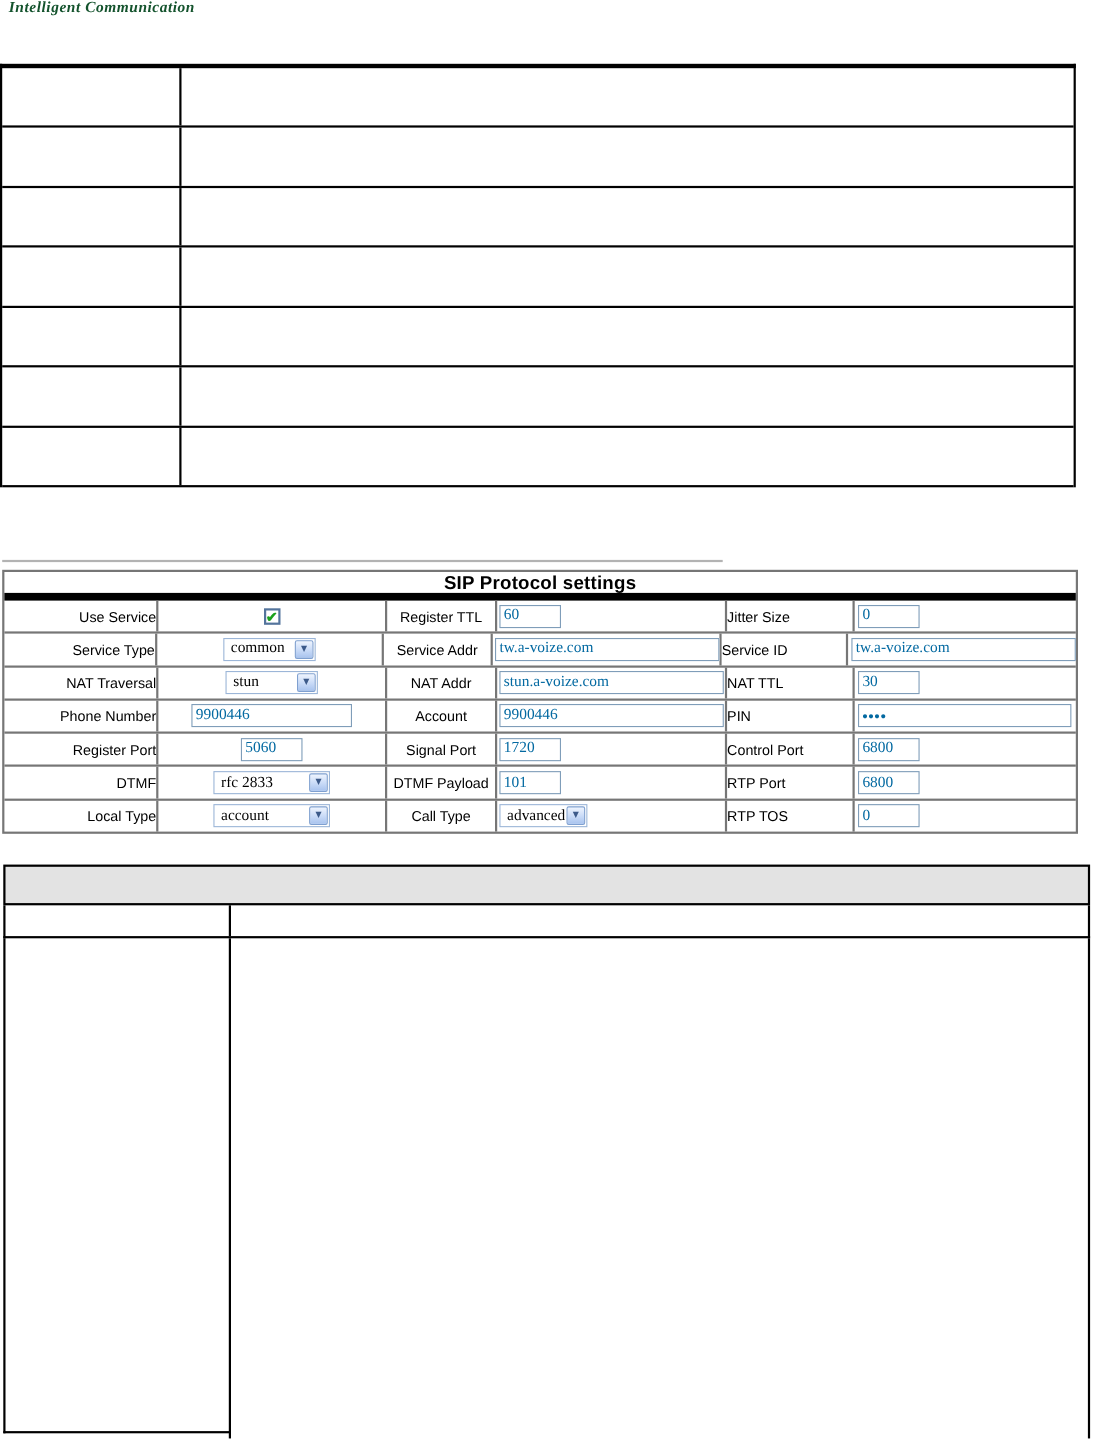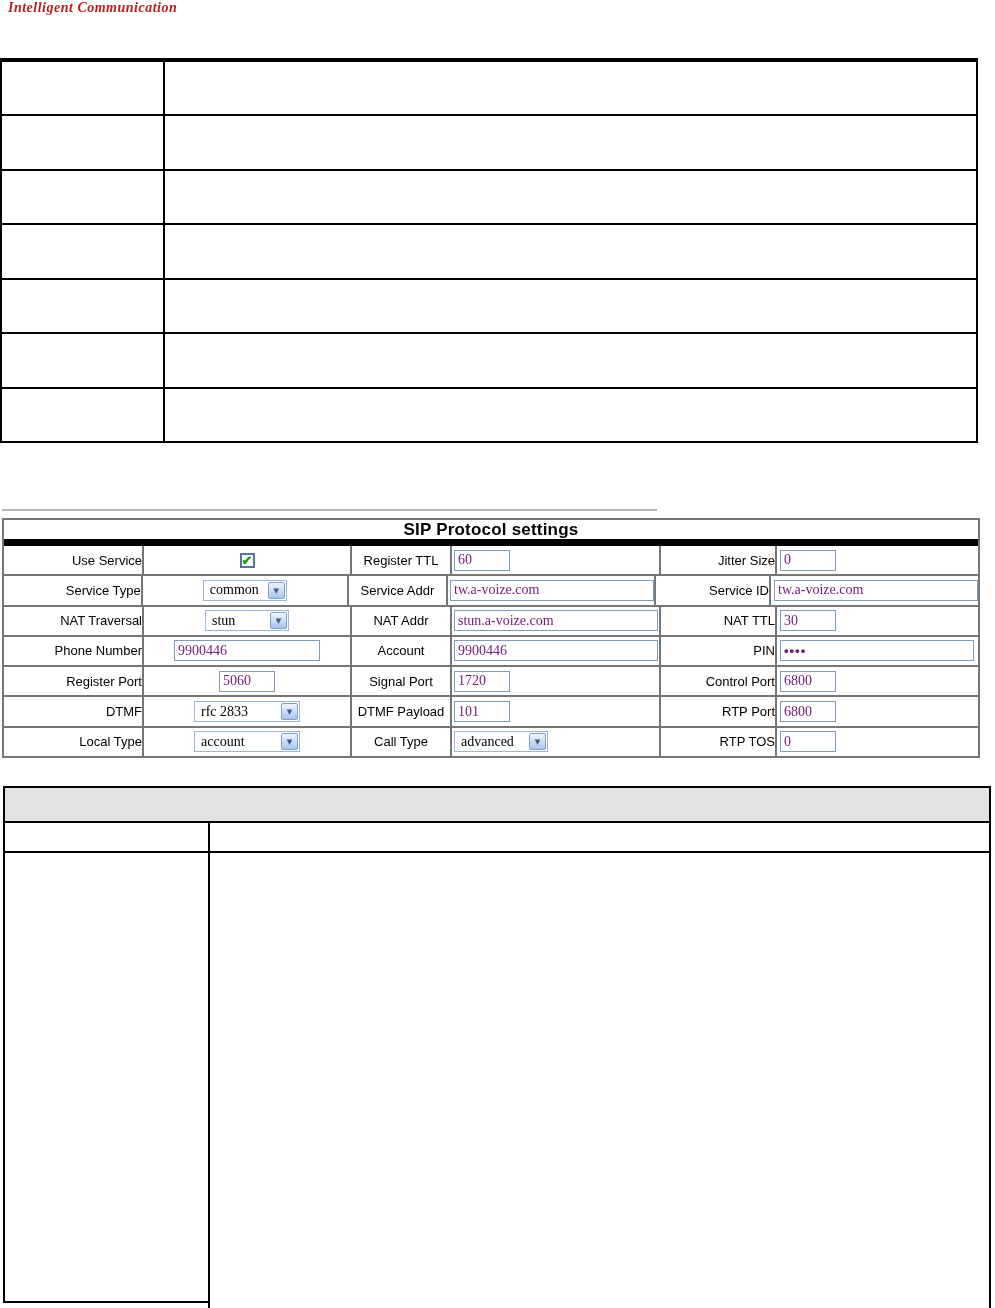--- a/index.html
+++ b/index.html
@@ -12,21 +12,21 @@
     color:#000;
   }
 
   
   .logo { position:absolute; left:8px; top:2px; }
   .brand { font-family:"Liberation Serif", serif; font-weight:bold; color:#1a1a1a; line-height:1; letter-spacing:0; white-space:nowrap; }
   .brand .b-a  { font-size:37px; }
   .brand .b-rt { font-size:26px; letter-spacing:1px; }
   .brand .b-d  { font-size:41px; }
   .brand .b-io { font-size:37px; }
-  .tagline { font-family:"Liberation Serif", serif; font-style:italic; font-weight:bold; font-size:14px; color:#b91c1c; margin-top:-2px; letter-spacing:0.5px; }
+  .tagline { font-family:"Liberation Serif", serif; font-style:italic; font-weight:bold; font-size:14px; color:#14532d; margin-top:-2px; letter-spacing:0.5px; }
 
   
   .top-table {
     position:absolute; left:0; top:58px; width:978px; height:385px;
     border-top:4px solid #000; border-left:2px solid #000; border-right:2px solid #000;
     display:flex; flex-direction:column;
   }
   .tt-row { flex:1; display:flex; border-bottom:2px solid #000; }
   .tt-cell-l { width:163px; border-right:2px solid #000; }
   .tt-cell-r { flex:1; }
@@ -44,27 +44,27 @@
     font-size:17px; font-weight:bold; letter-spacing:0.2px;
   }
   .sip-row { flex:1; display:flex; border-bottom:2px solid #767676; }
   .sip-row:last-child { border-bottom:none; }
   .sip-cell { border-right:2px solid #767676; display:flex; align-items:center; }
   .sip-cell:last-child { border-right:none; }
   .c-lbl1 { width:140px; justify-content:flex-end; }
   .c-ctl1 { width:208px; justify-content:center; }
   .c-lbl2 { width:100px; justify-content:center; }
   .c-ctl2 { width:209px; justify-content:flex-start; padding-left:2px; }
-  .c-lbl3 { width:116px; justify-content:flex-end; }
+  .c-lbl3 { width:116px; justify-content:flex-start; }
   .c-ctl3 { flex:1;       justify-content:flex-start; padding-left:3px; }
   .sip-label { font-size:13px; }
 
   .tinput {
     height:21px; border:1px solid #7f9db9; background:#fff;
-    font-family:"Liberation Serif", serif; font-size:14px; color:#701a75;
+    font-family:"Liberation Serif", serif; font-size:14px; color:#0369a1;
     padding:0 3px; outline:none;
   }
   .w-sm   { width:56px; }
   .w-wide { width:204px; }
   .w-phone{ width:146px; }
   .w-pin  { width:194px; font-family:"Liberation Sans",sans-serif; font-weight:bold; letter-spacing:1px; font-size:13px; }
 
   .xpsel {
     height:21px; border:1px solid #9cb6d8; background:#fff;
     display:flex; align-items:center; cursor:default;
@@ -74,21 +74,21 @@
     width:17px; height:17px; margin:1px;
     border:1px solid #7fa0d0; border-radius:2px;
     background:linear-gradient(#eef4fe, #c8daf7 55%, #a8c3ee);
     color:#3c5a8a; font-size:11px; line-height:1;
     display:flex; align-items:center; justify-content:center;
   }
   .sel-common   { width:84px; }
   .sel-stun     { width:84px; }
   .sel-rfc      { width:106px;align-items:center; }
   .sel-account  { width:106px; }
-  .sel-advanced { width:94px; }
+  .sel-advanced { width:80px; }
 
   .xpcheck {
     width:15px; height:15px; border:2px solid #54749c; background:#fff;
     display:flex; align-items:center; justify-content:center;
     color:#1ba11b; font-size:13px; font-weight:bold; line-height:1;
   }
 
   
   .bt-header {
     position:absolute; left:3px; top:786px; width:988px; height:37px;

